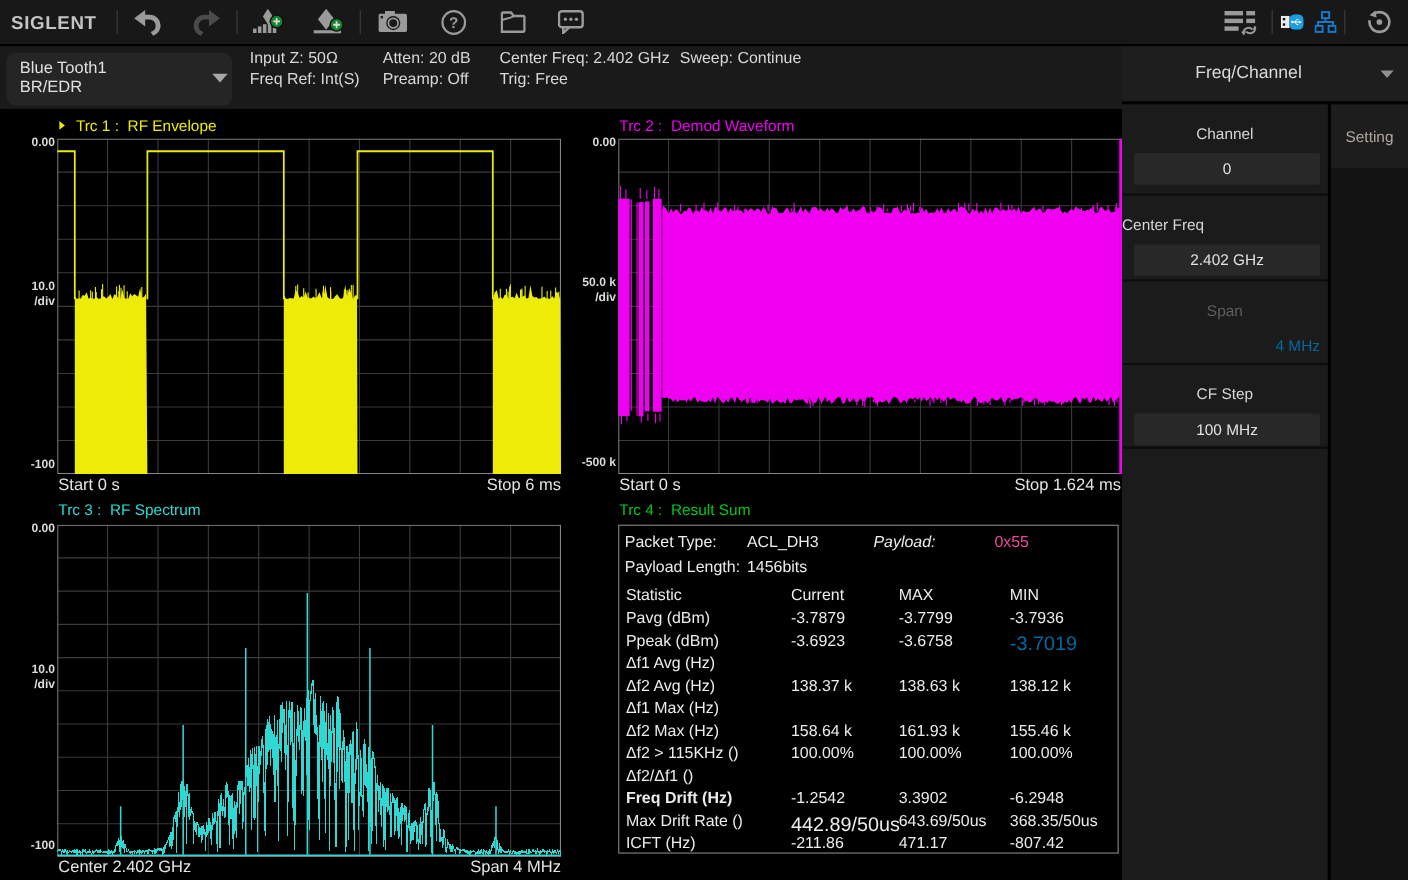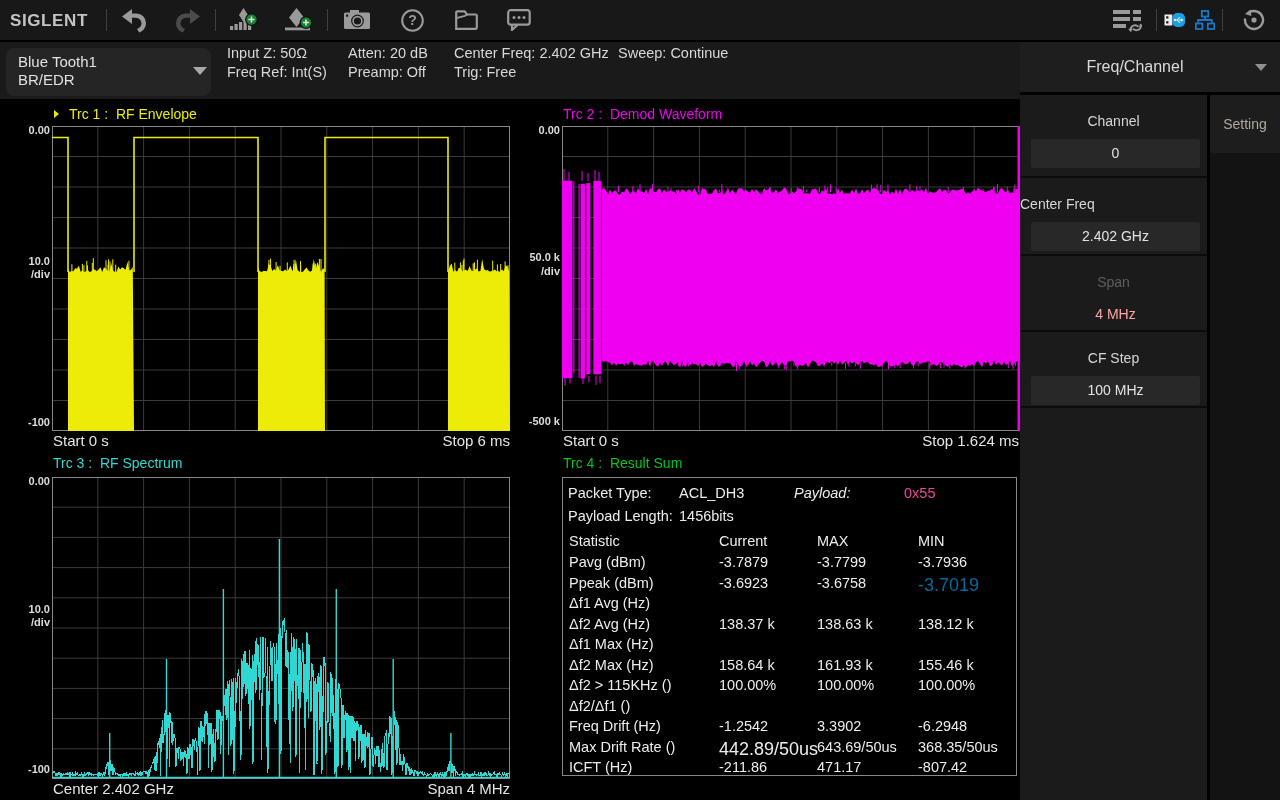--- a/index.html
+++ b/index.html
@@ -105,21 +105,21 @@
     <div style="position:absolute;left:1031px;top:139px;width:169px;height:29px;background:#282828;border-radius:2px"></div>
     <div style="position:absolute;left:1031px;top:139px;width:169px;height:29px;text-align:center;line-height:29px;font-size:14px;color:#e2e2e2">0</div>
     <div style="position:absolute;left:1020px;top:178px;width:187px;height:76px;background:#1b1b1b"></div>
     <div style="position:absolute;left:1020px;top:254px;width:187px;height:2px;background:#0c0c0c"></div>
     <div style="position:absolute;left:1020px;top:196px;width:187px;font-size:14px;color:#d6d6d6">Center Freq</div>
     <div style="position:absolute;left:1031px;top:222px;width:169px;height:29px;background:#282828;border-radius:2px"></div>
     <div style="position:absolute;left:1031px;top:222px;width:169px;height:29px;text-align:center;line-height:29px;font-size:14px;color:#e2e2e2">2.402 GHz</div>
     <div style="position:absolute;left:1020px;top:256px;width:187px;height:74px;background:#1b1b1b"></div>
     <div style="position:absolute;left:1020px;top:330px;width:187px;height:2px;background:#0c0c0c"></div>
     <div style="position:absolute;left:1020px;top:274px;width:187px;text-align:center;font-size:14px;color:#5e5e5e">Span</div>
-    <div style="position:absolute;left:1031px;top:300px;width:169px;height:29px;text-align:center;line-height:29px;font-size:14px;color:#fca5a5">4 MHz</div>
+    <div style="position:absolute;left:1031px;top:300px;width:169px;height:29px;text-align:right;line-height:29px;font-size:14px;color:#0369a1">4 MHz</div>
     <div style="position:absolute;left:1020px;top:332px;width:187px;height:74px;background:#1b1b1b"></div>
     <div style="position:absolute;left:1020px;top:406px;width:187px;height:2px;background:#0c0c0c"></div>
     <div style="position:absolute;left:1020px;top:350px;width:187px;text-align:center;font-size:14px;color:#d6d6d6">CF Step</div>
     <div style="position:absolute;left:1031px;top:376px;width:169px;height:29px;background:#282828;border-radius:2px"></div>
     <div style="position:absolute;left:1031px;top:376px;width:169px;height:29px;text-align:center;line-height:29px;font-size:14px;color:#e2e2e2">100 MHz</div>
     <div style="position:absolute;left:1210px;top:95px;width:70px;height:705px;background:#131313"></div>
     <div style="position:absolute;left:1210px;top:95px;width:70px;height:58px;background:#1d1d1d"></div>
     <div style="position:absolute;left:1210px;top:95px;width:70px;height:58px;text-align:center;line-height:58px;font-size:14px;color:#b0a89c">Setting</div>
     <div style="position:absolute;left:54px;top:110px;width:0;height:0;border-top:4.5px solid transparent;border-bottom:4.5px solid transparent;border-left:5.5px solid #ecec08"></div>
     <div style="position:absolute;left:69px;top:105.8px;font-size:14px;color:#ecec08;font-weight:normal;white-space:nowrap;">Trc 1 :&nbsp; RF Envelope</div>
@@ -383,21 +383,21 @@
     <div style="position:absolute;left:569px;top:636px;font-size:14.5px;color:#ececec;font-weight:normal;white-space:nowrap;">Δf1 Max (Hz)</div>
     <div style="position:absolute;left:569px;top:656.5px;font-size:14.5px;color:#ececec;font-weight:normal;white-space:nowrap;">Δf2 Max (Hz)</div>
     <div style="position:absolute;left:719px;top:656.5px;font-size:14.5px;color:#ececec;font-weight:normal;white-space:nowrap;">158.64 k</div>
     <div style="position:absolute;left:817px;top:656.5px;font-size:14.5px;color:#ececec;font-weight:normal;white-space:nowrap;">161.93 k</div>
     <div style="position:absolute;left:918px;top:656.5px;font-size:14.5px;color:#ececec;font-weight:normal;white-space:nowrap;">155.46 k</div>
     <div style="position:absolute;left:569px;top:677px;font-size:14.5px;color:#ececec;font-weight:normal;white-space:nowrap;">Δf2 &gt; 115KHz ()</div>
     <div style="position:absolute;left:719px;top:677px;font-size:14.5px;color:#ececec;font-weight:normal;white-space:nowrap;">100.00%</div>
     <div style="position:absolute;left:817px;top:677px;font-size:14.5px;color:#ececec;font-weight:normal;white-space:nowrap;">100.00%</div>
     <div style="position:absolute;left:918px;top:677px;font-size:14.5px;color:#ececec;font-weight:normal;white-space:nowrap;">100.00%</div>
     <div style="position:absolute;left:569px;top:697.5px;font-size:14.5px;color:#ececec;font-weight:normal;white-space:nowrap;">Δf2/Δf1 ()</div>
-    <div style="position:absolute;left:569px;top:718px;font-size:14.5px;color:#ececec;font-weight:normal;white-space:nowrap;">Freq Drift (Hz)</div>
+    <div style="position:absolute;left:569px;top:718px;font-size:14.5px;color:#ececec;font-weight:bold;white-space:nowrap;">Freq Drift (Hz)</div>
     <div style="position:absolute;left:719px;top:718px;font-size:14.5px;color:#ececec;font-weight:normal;white-space:nowrap;">-1.2542</div>
     <div style="position:absolute;left:817px;top:718px;font-size:14.5px;color:#ececec;font-weight:normal;white-space:nowrap;">3.3902</div>
     <div style="position:absolute;left:918px;top:718px;font-size:14.5px;color:#ececec;font-weight:normal;white-space:nowrap;">-6.2948</div>
     <div style="position:absolute;left:569px;top:738.5px;font-size:14.5px;color:#ececec;font-weight:normal;white-space:nowrap;">Max Drift Rate ()</div>
     <div style="position:absolute;left:719px;top:738.5px;font-size:18px;color:#ececec;font-weight:normal;white-space:nowrap;">442.89/50us</div>
     <div style="position:absolute;left:817px;top:738.5px;font-size:14.5px;color:#ececec;font-weight:normal;white-space:nowrap;">643.69/50us</div>
     <div style="position:absolute;left:918px;top:738.5px;font-size:14.5px;color:#ececec;font-weight:normal;white-space:nowrap;">368.35/50us</div>
     <div style="position:absolute;left:569px;top:759px;font-size:14.5px;color:#ececec;font-weight:normal;white-space:nowrap;">ICFT (Hz)</div>
     <div style="position:absolute;left:719px;top:759px;font-size:14.5px;color:#ececec;font-weight:normal;white-space:nowrap;">-211.86</div>
     <div style="position:absolute;left:817px;top:759px;font-size:14.5px;color:#ececec;font-weight:normal;white-space:nowrap;">471.17</div>

